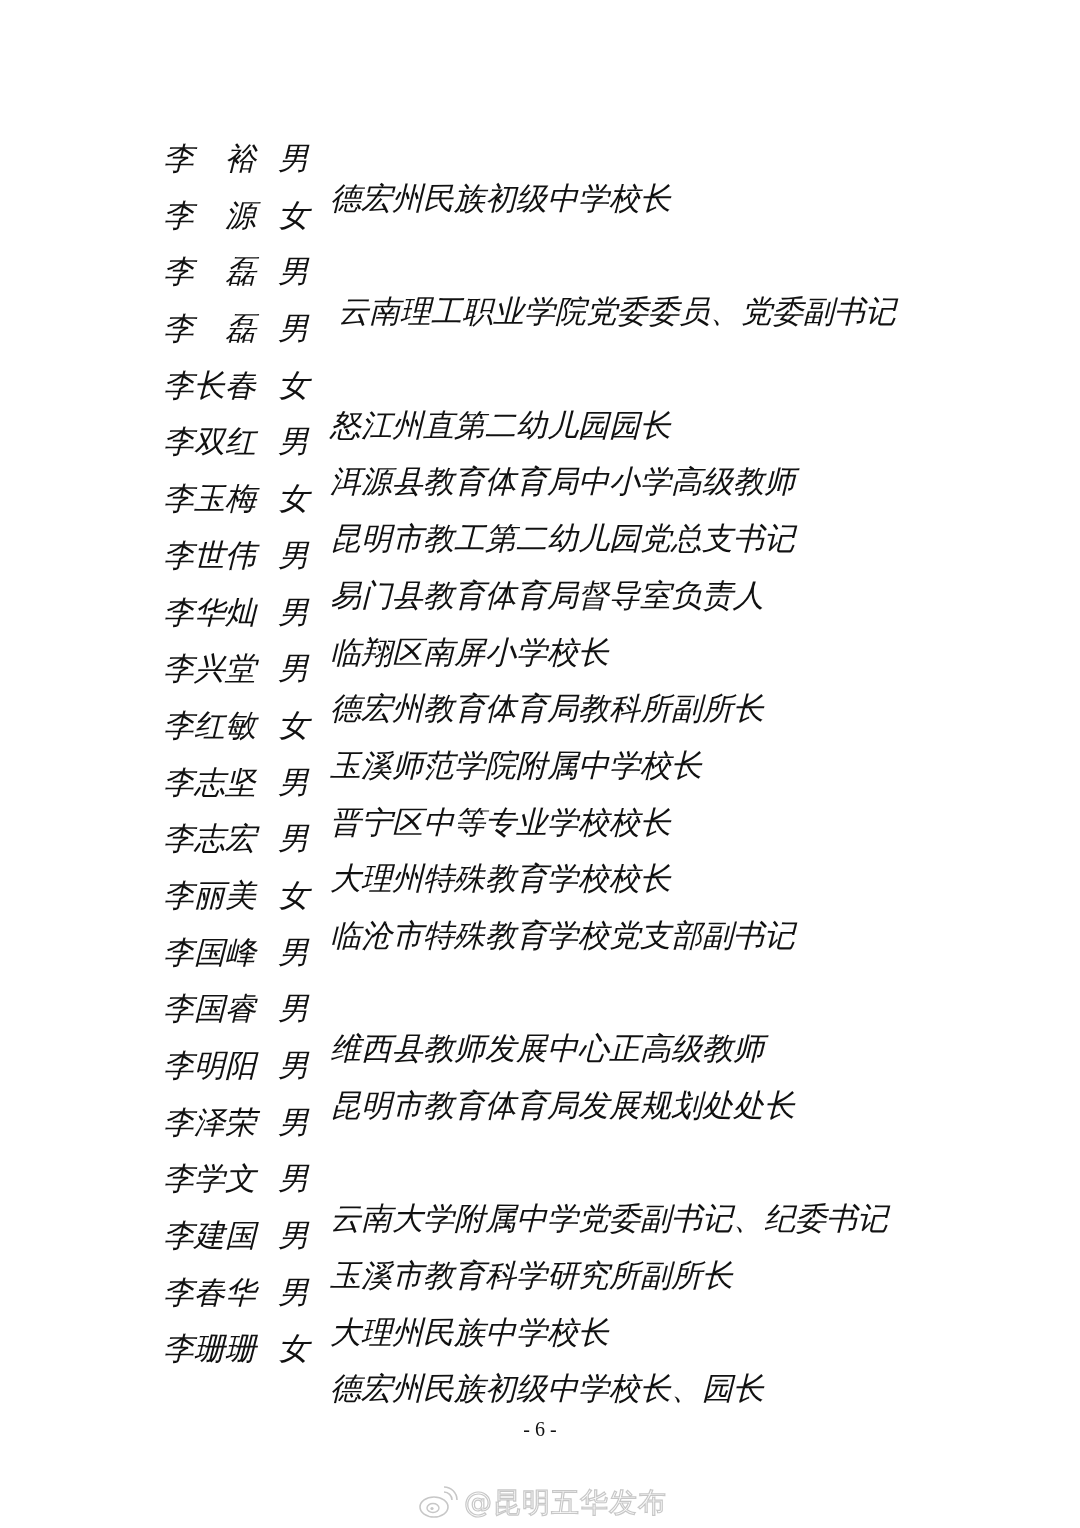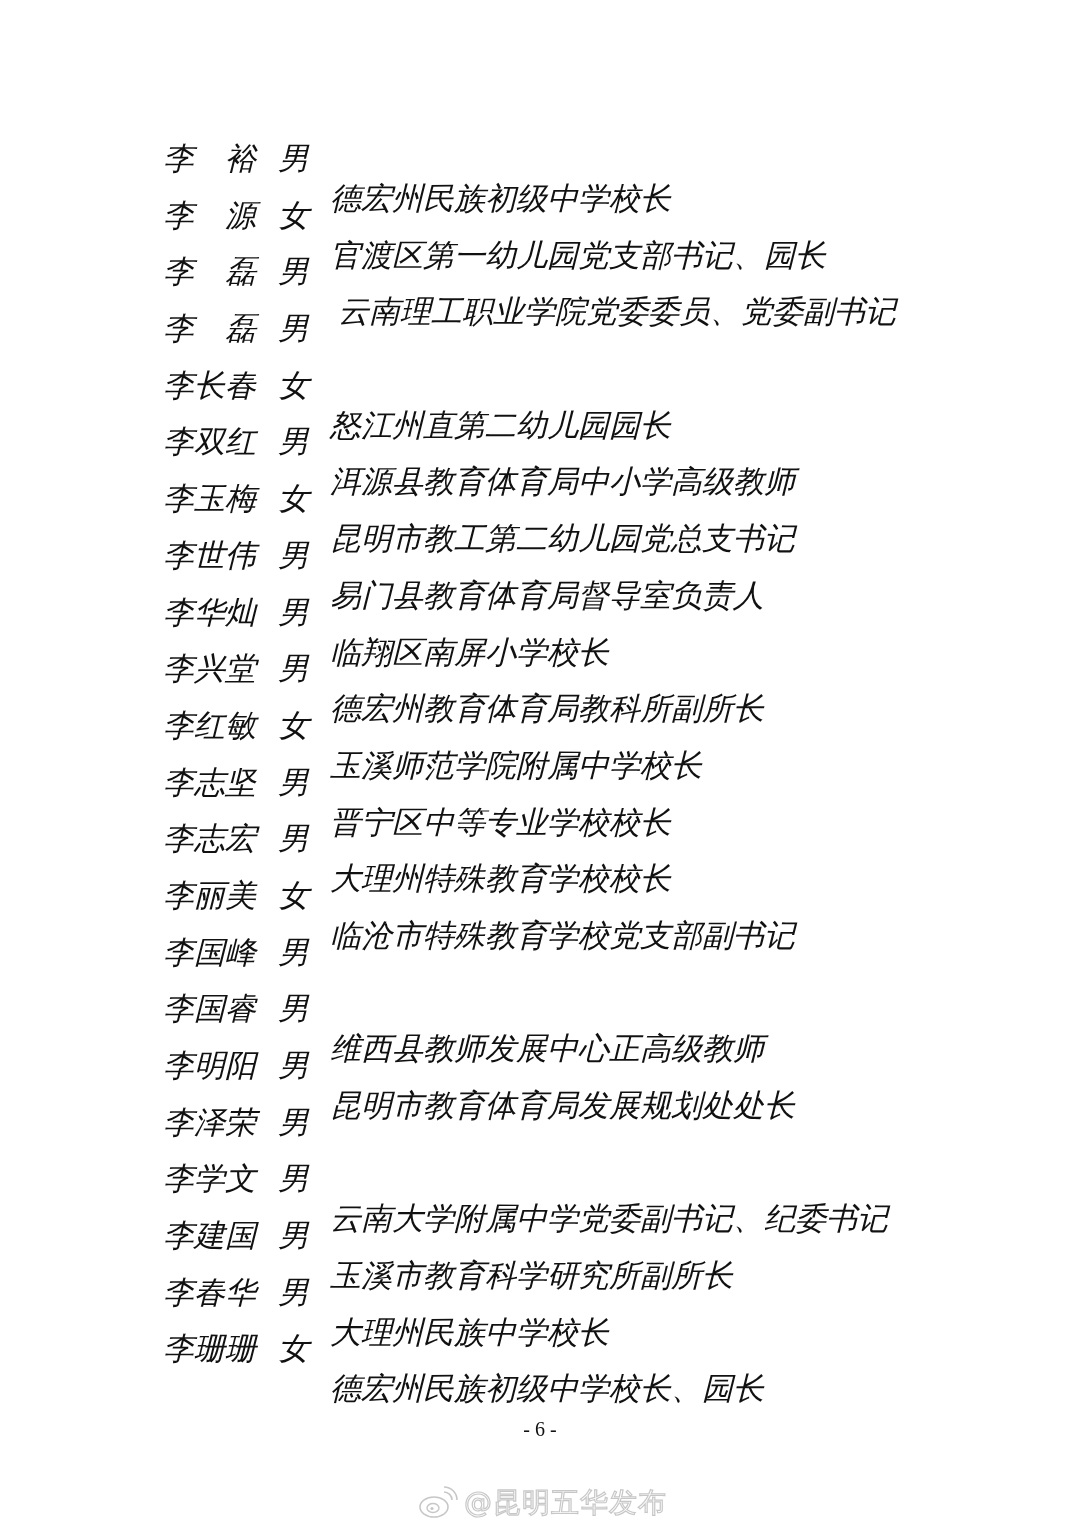--- a/index.html
+++ b/index.html
@@ -94,21 +94,20 @@
 <div class="page">
   <div class="list">
     <div class="row">
         <span class="name">李　裕</span>
         <span class="gender">男</span>
         <span class="title">德宏州民族初级中学校长</span>
       </div>
     <div class="row">
         <span class="name">李　源</span>
         <span class="gender">女</span>
-        <span class="title">官渡区第一幼儿园党支部书记、园长</span>
       </div>
     <div class="row">
         <span class="name">李　磊</span>
         <span class="gender">男</span>
         <span class="title indent">云南理工职业学院党委委员、党委副书记</span>
       </div>
     <div class="row">
         <span class="name">李　磊</span>
         <span class="gender">男</span>
       </div>

